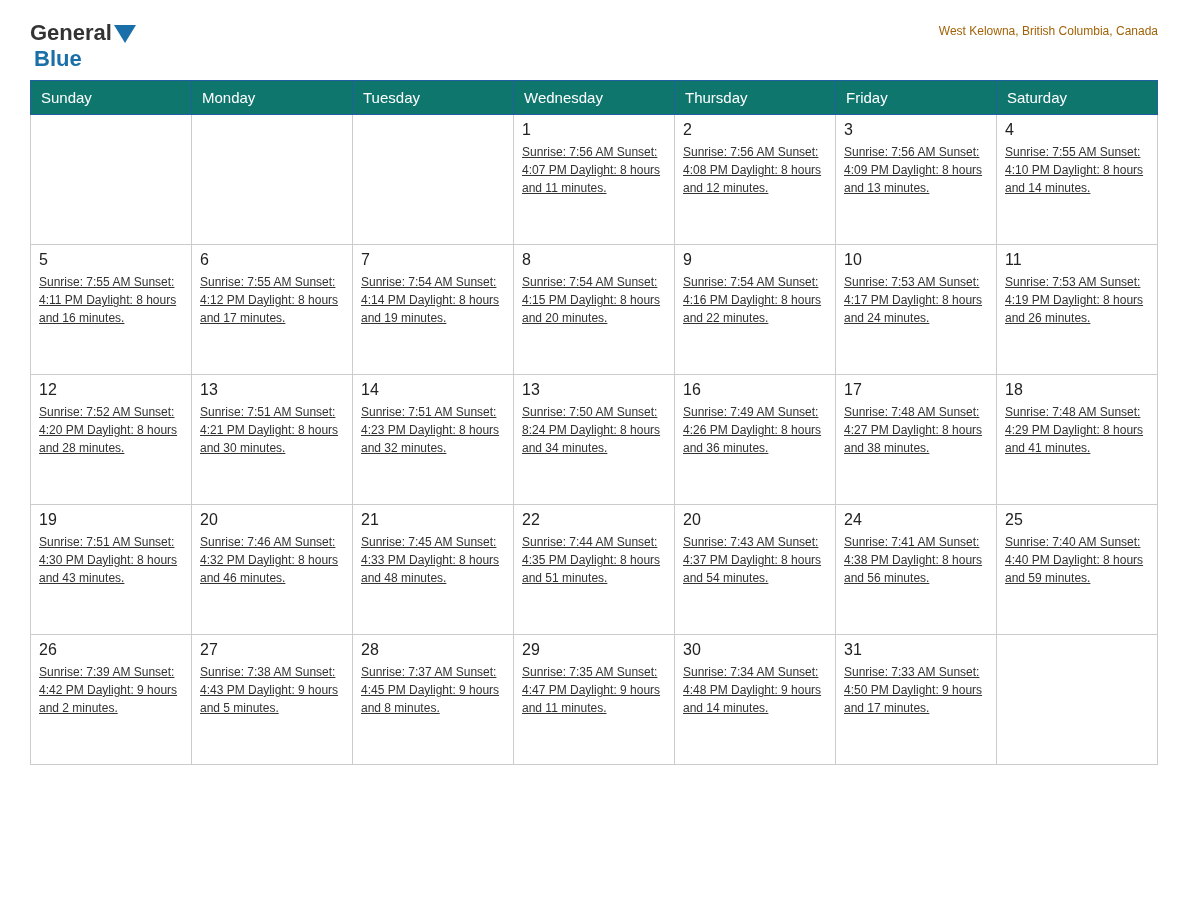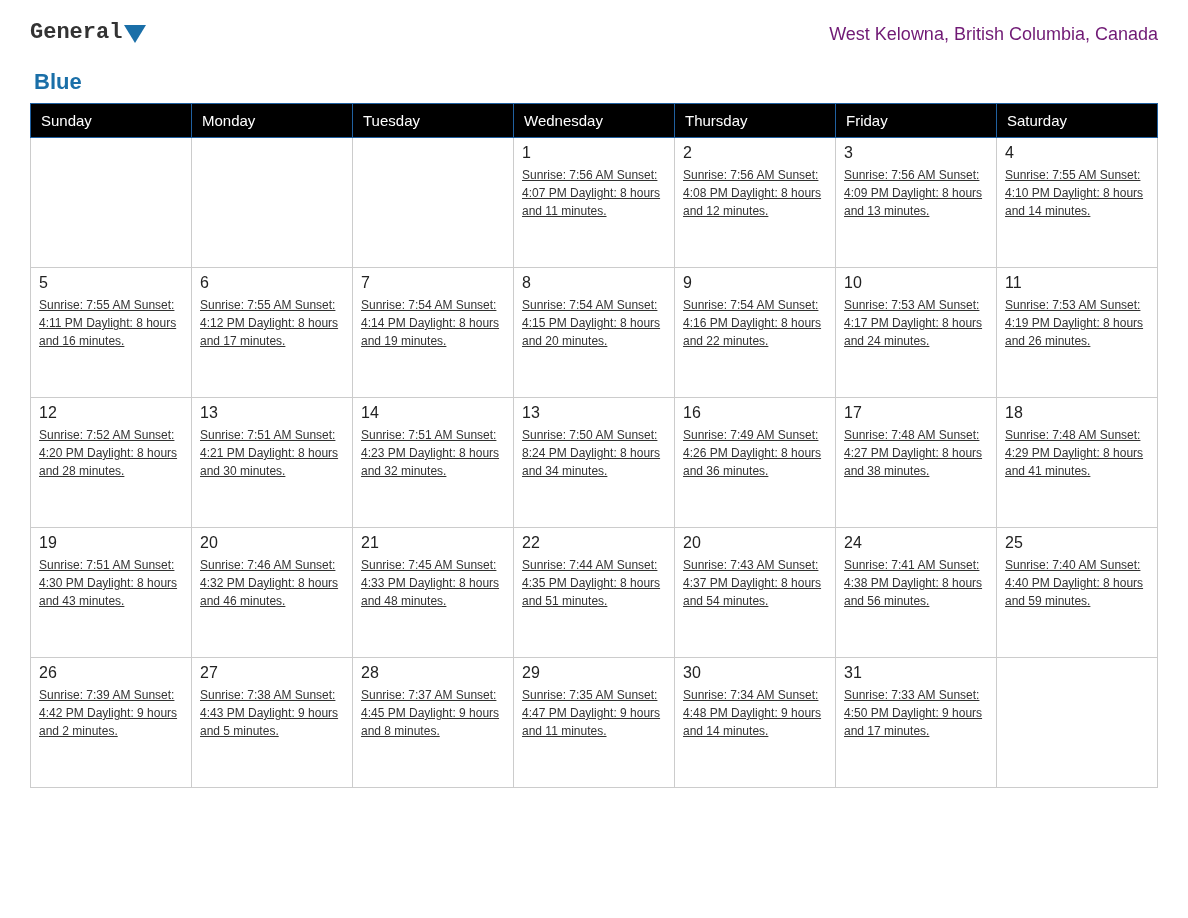--- a/index.html
+++ b/index.html
@@ -19,32 +19,32 @@
     .title-block {
       text-align: right;
     }
     .month-title {
       font-size: 42px;
       font-weight: normal;
       color: #222;
       line-height: 1.1;
     }
     .location-title {
-      font-size: 18px;
-      color: #701a75;
+      font-size: 12px;
+      color: #a16207;
       margin-top: 4px;
       margin-left: 16px;
     }
     .calendar {
       width: 100%;
       border-collapse: collapse;
       margin-top: 8px;
     }
     .calendar th {
-      background-color: #000000;
+      background-color: #0f766e;
       color: #fff;
       padding: 8px 10px;
       font-size: 15px;
       font-weight: normal;
       text-align: left;
       border: 1px solid #2060a0;
     }
     .calendar td {
       border: 1px solid #ccc;
       vertical-align: top;
@@ -73,30 +73,29 @@
       flex-direction: column;
       align-items: flex-start;
     }
     .logo-line1 {
       display: flex;
       align-items: center;
     }
     .logo-line2 {
       display: flex;
       margin-left: 2px;
-      margin-top: 24px;
     }
   </style>
 </head>
 <body>
 
 <div class="header-row">
   <div class="logo-container">
     <div class="logo-line1">
-      <span style="font-size:22px;font-weight:bold;color:#333;font-family:Liberation Mono, monospace;">General</span>
+      <span style="font-size:22px;font-weight:bold;color:#333;font-family:Liberation Sans, sans-serif;">General</span>
       <svg width="22" height="18" viewBox="0 0 22 18" style="margin-left:2px;margin-top:2px;">
         <polygon points="0,0 22,0 11,18" fill="#1a6fa8"></polygon>
       </svg>
     </div>
     <div class="logo-line2">
       <span style="font-size:22px;font-weight:bold;color:#1a6fa8;font-family:Arial,sans-serif;margin-left:2px;">Blue</span>
     </div>
   </div>
   <div class="title-block">
     <div class="location-title">West Kelowna, British Columbia, Canada</div>

